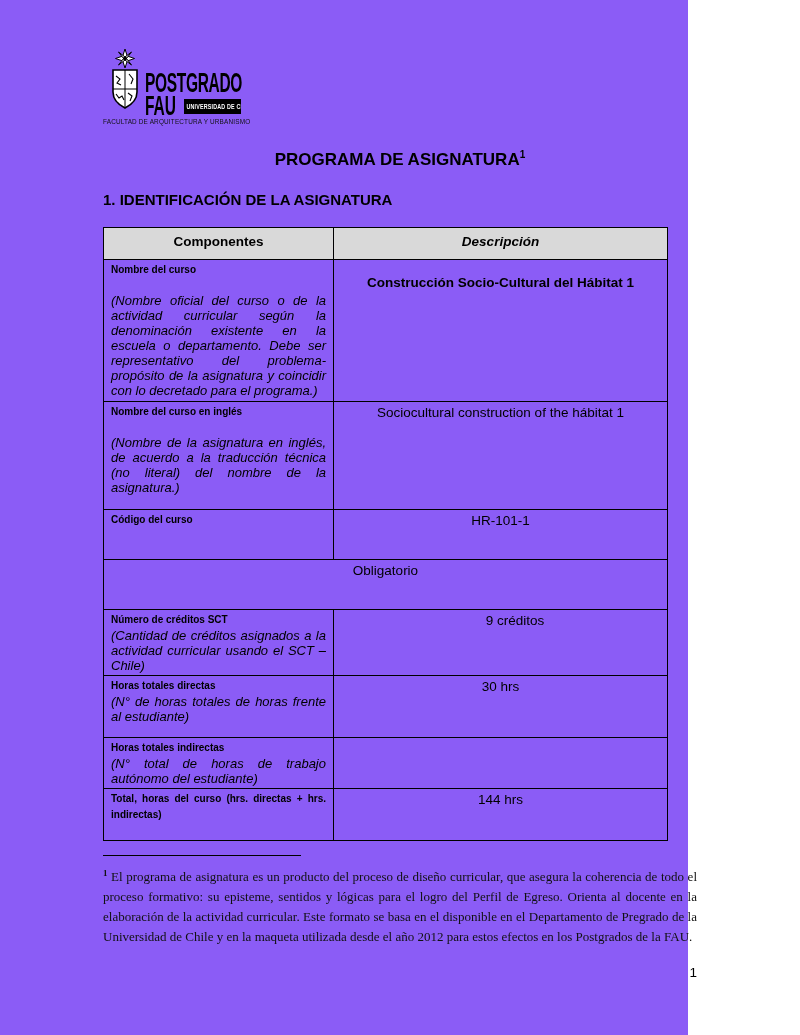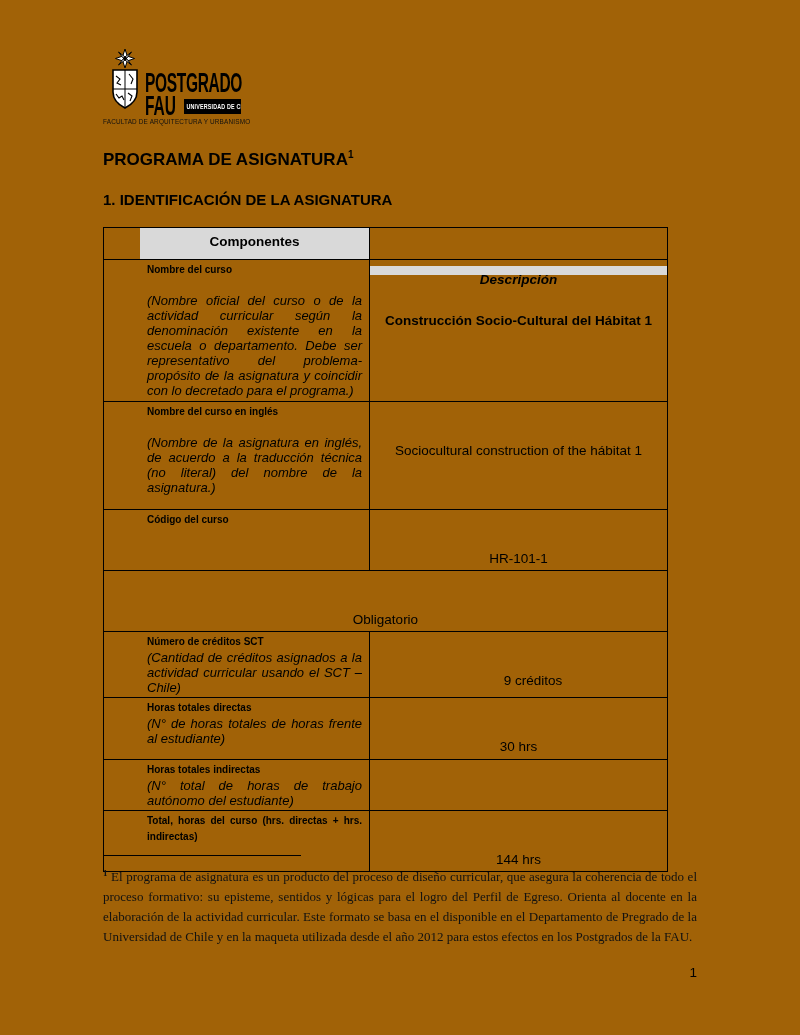--- a/index.html
+++ b/index.html
@@ -2,21 +2,21 @@
 <html><head>
 <meta charset="utf-8">
 <style>
   * { margin: 0; padding: 0; box-sizing: border-box; }
   html, body { background: #ffffff; }
   body {
     width: 800px; height: 1035px; overflow: hidden;
     font-family: "Liberation Sans", sans-serif;
     color: #000;
   }
-  .page { position: relative; width: 800px; height: 1035px; background: #a16207; }
+  .page { position: relative; width: 688px; height: 1035px; background: #8b5cf6; }
 
   
   .logo { position: absolute; left: 103px; top: 46px; width: 150px; height: 84px; }
   .crest { position: absolute; left: 2px; top: 2px; }
   .logo-postgrado {
     position: absolute; left: 42px; top: 24px;
     font-size: 25px; font-weight: bold; letter-spacing: -0.5px; line-height: 23px;
     transform: scale(0.62, 1.08); transform-origin: top left; white-space: nowrap;
   }
   .logo-fau {
@@ -34,40 +34,40 @@
     transform: scale(0.84, 1); transform-origin: left center; padding-left: 3px;
   }
   .logo-faculty {
     position: absolute; left: 0px; top: 72px;
     font-size: 6.4px; letter-spacing: 0.18px; color: #111; white-space: nowrap;
   }
 
   
   .title {
     position: absolute; left: 103px; top: 149px; width: 594px;
-    text-align: left; font-size: 17px; font-weight: bold;
+    text-align: center; font-size: 17px; font-weight: bold;
   }
   .title sup { font-size: 10px; }
   .section-heading {
     position: absolute; left: 103px; top: 191px;
     font-size: 15px; font-weight: bold;
   }
 
   
   .doc-table {
     position: absolute; left: 103px; top: 227px; width: 565px;
     border: 1.5px solid #000;
   }
   .t-row { display: flex; border-bottom: 1.5px solid #000; }
   .t-row:last-child { border-bottom: none; }
   .cell-l {
     width: 230px; border-right: 1.5px solid #000;
-    padding: 2px 7px 2px 7px; text-align: justify; margin-left: 36px;
-  }
-  .cell-r { flex: 1; text-align: center; padding: 3px 6px; margin-top: 38px; }
+    padding: 2px 7px 2px 7px; text-align: justify;
+  }
+  .cell-r { flex: 1; text-align: center; padding: 3px 6px; }
   .t-head .cell-l, .t-head .cell-r {
     background: #d9d9d9; text-align: center;
     font-weight: bold; font-size: 13.5px; padding-top: 6px;
   }
   .t-head { height: 32px; }
   .t-head .cell-r { font-style: italic; }
 
   .row-label { font-weight: bold; font-size: 10px; line-height: 16px; }
   .row-sub {
     font-style: italic; font-size: 13px; line-height: 15px; text-align: justify;

